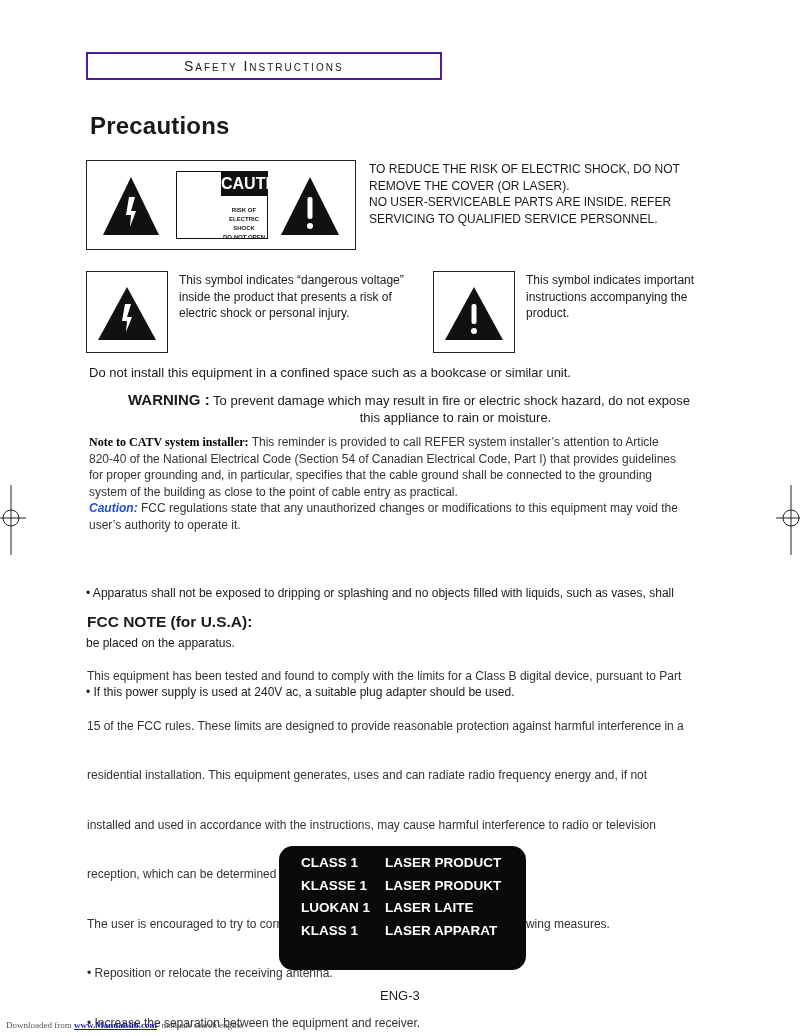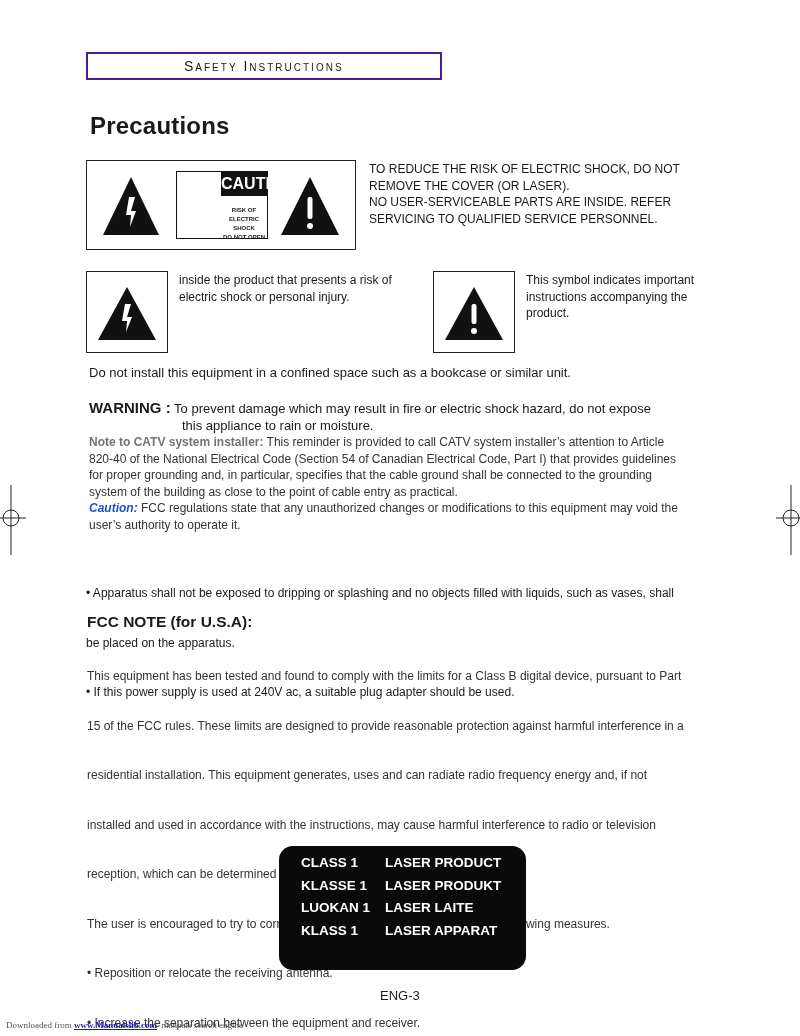--- a/index.html
+++ b/index.html
@@ -9,21 +9,21 @@
   .header-box span { font-size:15px; }
   .title { left:90px; top:112px; font-size:24px; font-weight:bold; letter-spacing:0.2px; }
   .caution-frame { left:86px; top:160px; width:270px; height:90px; border:1.5px solid #222; box-sizing:border-box; }
   .tri { position:absolute; }
   .caution-label { position:absolute; left:89px; top:10px; width:92px; height:68px; border:1.5px solid #111; box-sizing:border-box;padding-left:44px; }
   .caution-label .head { background:#111; color:#fff; font-weight:bold; font-size:16px; text-align:center; height:24px; line-height:24px; }
   .caution-label .sub { font-size:6px; font-weight:bold; text-align:center; line-height:9px; padding-top:10px; }
   .risk-text { left:369px; top:161px; font-size:12px; line-height:16.5px; width:340px; }
   .sym-box { width:82px; height:82px; border:1.5px solid #222; box-sizing:border-box; }
   .sym-text { font-size:12px; line-height:16.5px; }
-  .p { font-size:13px; line-height:17px; }
+  .p { font-size:13px; line-height:17px;text-align:center; }
   .small { font-size:12px; line-height:16.5px; }
   .warn-label { font-weight:bold; font-size:15px; }
   .fcc-head { font-size:15.5px; font-weight:bold; }
   .laser { left:279px; top:846px; width:247px; height:124px; background:#0a0a0a; border-radius:14px; color:#fff; font-weight:bold; font-size:13.5px; }
   .laser .row { position:absolute; left:22px; height:22px; line-height:22px; white-space:nowrap; }
   .laser .c2 { position:absolute; left:84px; }
   .page-num { left:380px; top:988px; font-size:13px; }
   .footer { left:6px; top:1020px; font-family:"Liberation Serif", serif; font-size:9px; color:#555; }
   .footer a { color:#1a1aa6; text-decoration:underline; font-weight:bold; }
   .crosshair { position:absolute; width:26px; height:70px; }
@@ -75,49 +75,50 @@
   <div>SERVICING TO QUALIFIED SERVICE PERSONNEL.</div>
 </div>
 
 <div class="abs sym-box" style="left:86px;top:271px;">
   <svg width="62" height="56" viewBox="0 0 62 56" style="position:absolute;left:9px;top:14px;">
     <polygon points="31,1 60,54 2,54" fill="#111"></polygon>
     <polygon points="29,18 35,18 31,31 36,31 30,46 31,35 26,35" fill="#fff"></polygon>
   </svg>
 </div>
 <div class="abs sym-text" style="left:179px;top:272px;">
+  <div>This symbol indicates “dangerous voltage”</div>
   <div>inside the product that presents a risk of</div>
   <div>electric shock or personal injury.</div>
 </div>
 
 <div class="abs sym-box" style="left:433px;top:271px;">
   <svg width="62" height="56" viewBox="0 0 62 56" style="position:absolute;left:9px;top:14px;">
     <polygon points="31,1 60,54 2,54" fill="#111"></polygon>
     <rect x="28.5" y="18" width="5" height="20" rx="2" fill="#fff"></rect>
     <circle cx="31" cy="45" r="3" fill="#fff"></circle>
   </svg>
 </div>
 <div class="abs sym-text" style="left:526px;top:272px;">
   <div>This symbol indicates important</div>
   <div>instructions accompanying the</div>
   <div>product.</div>
 </div>
 
 <div class="abs p" style="left:89px;top:364px;">Do not install this equipment in a confined space such as a bookcase or similar unit.</div>
 
 <div class="abs" style="left:89px;top:391px;width:640px;">
-  <div class="p" style="white-space:nowrap;margin-top:8px;">
+  <div class="p" style="white-space:nowrap;">
     <span class="warn-label">WARNING :</span>
     <span>To prevent damage which may result in fire or electric shock hazard, do not expose</span>
   </div>
   <div class="p" style="padding-left:93px;">this appliance to rain or moisture.</div>
 </div>
 
 <div class="abs small" style="left:89px;top:434px;width:640px;color:#333;">
-  <div style="white-space:nowrap;"><b style="color:#737373;">Note to CATV system installer:</b><span> This reminder is provided to call CATV system installer’s attention to Article</span></div>
+  <div style="white-space:nowrap;"><b style="color:#000000;font-family:Liberation Serif, serif;">Note to CATV system installer:</b><span> This reminder is provided to call REFER system installer’s attention to Article</span></div>
   <div style="white-space:nowrap;">820-40 of the National Electrical Code (Section 54 of Canadian Electrical Code, Part I) that provides guidelines</div>
   <div style="white-space:nowrap;">for proper grounding and, in particular, specifies that the cable ground shall be connected to the grounding</div>
   <div style="white-space:nowrap;">system of the building as close to the point of cable entry as practical.</div>
   <div style="white-space:nowrap;"><b style="color:#1d4ed8;font-style:italic;">Caution:</b><span> FCC regulations state that any unauthorized changes or modifications to this equipment may void the</span></div>
   <div style="white-space:nowrap;">user’s authority to operate it.</div>
 </div>
 
 <div class="abs small bullets" style="left:86px;top:552px;white-space:pre;">
   <div>• Apparatus shall not be exposed to dripping or splashing and no objects filled with liquids, such as vases, shall</div>
   <div>  be placed on the apparatus.</div>

